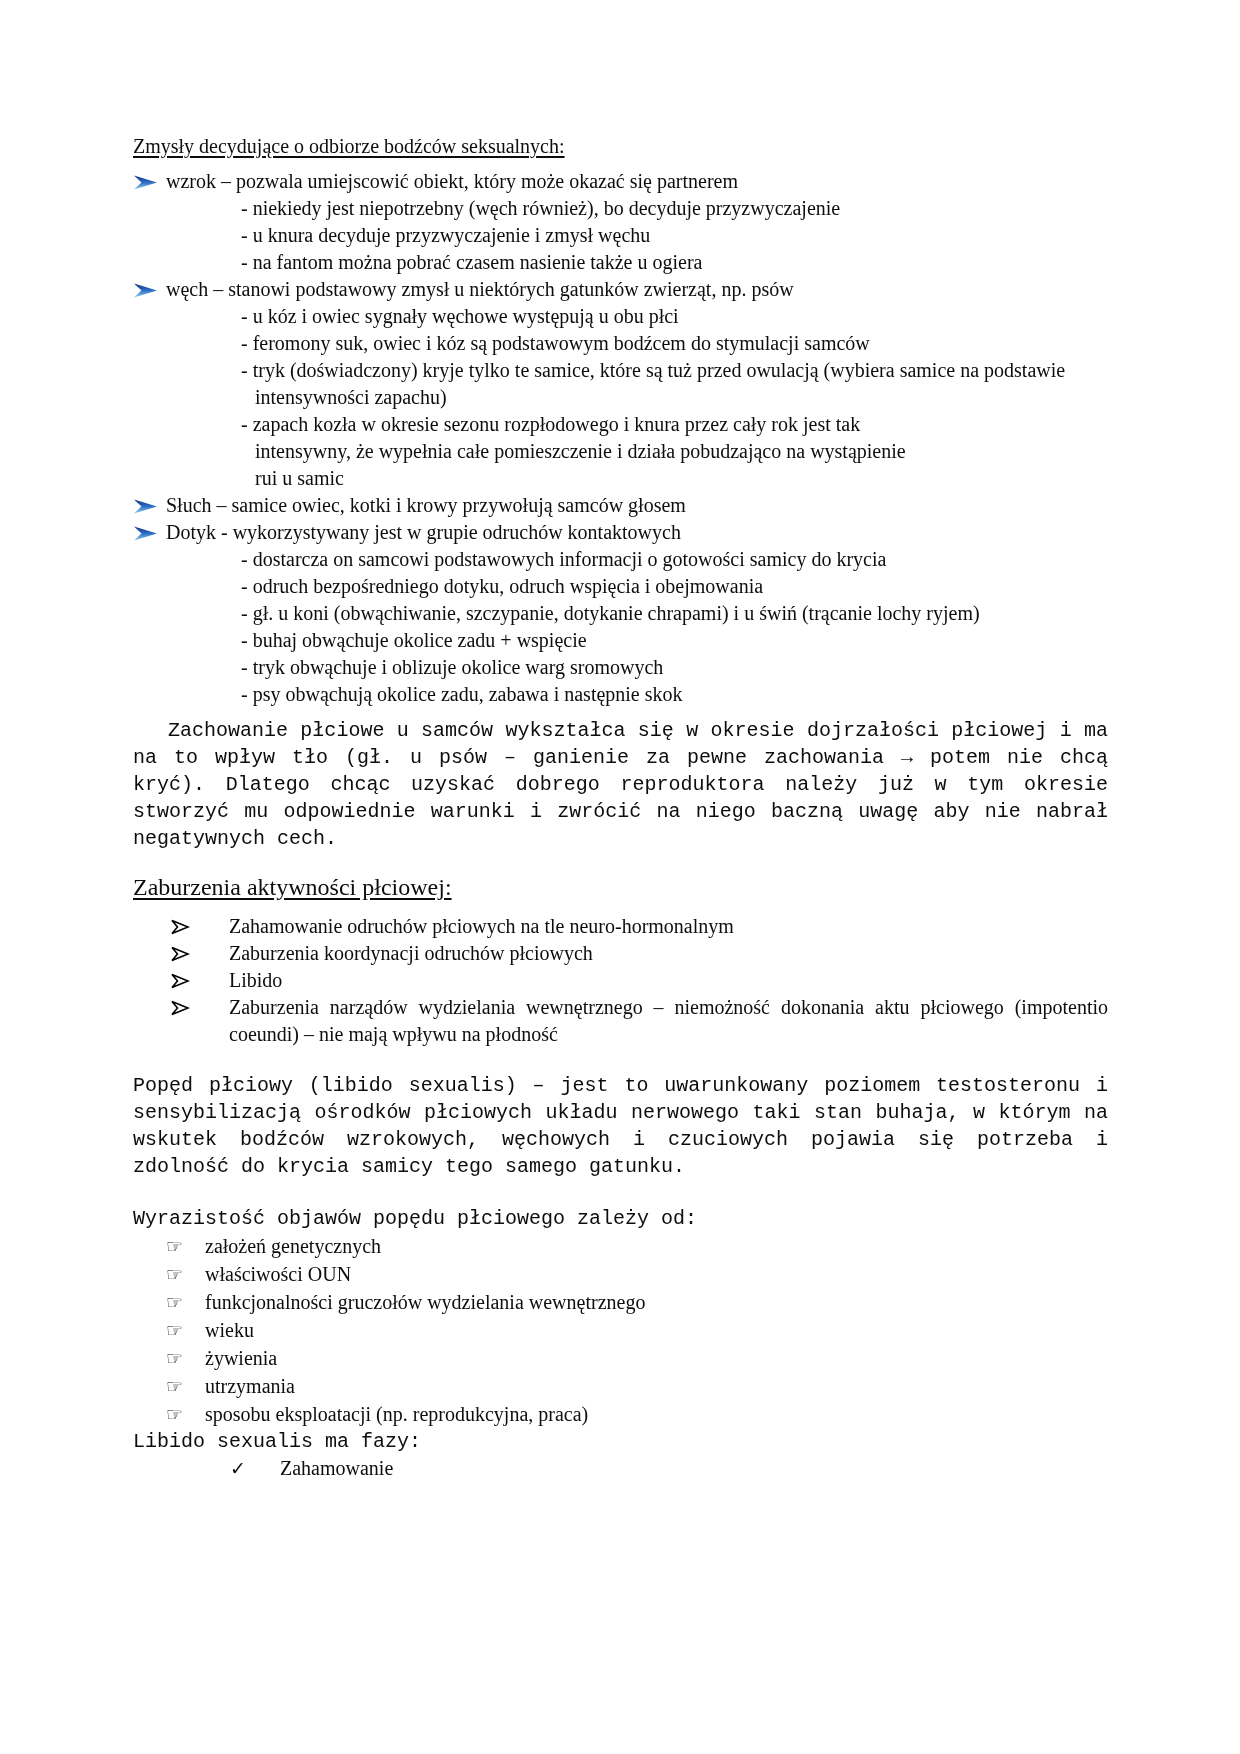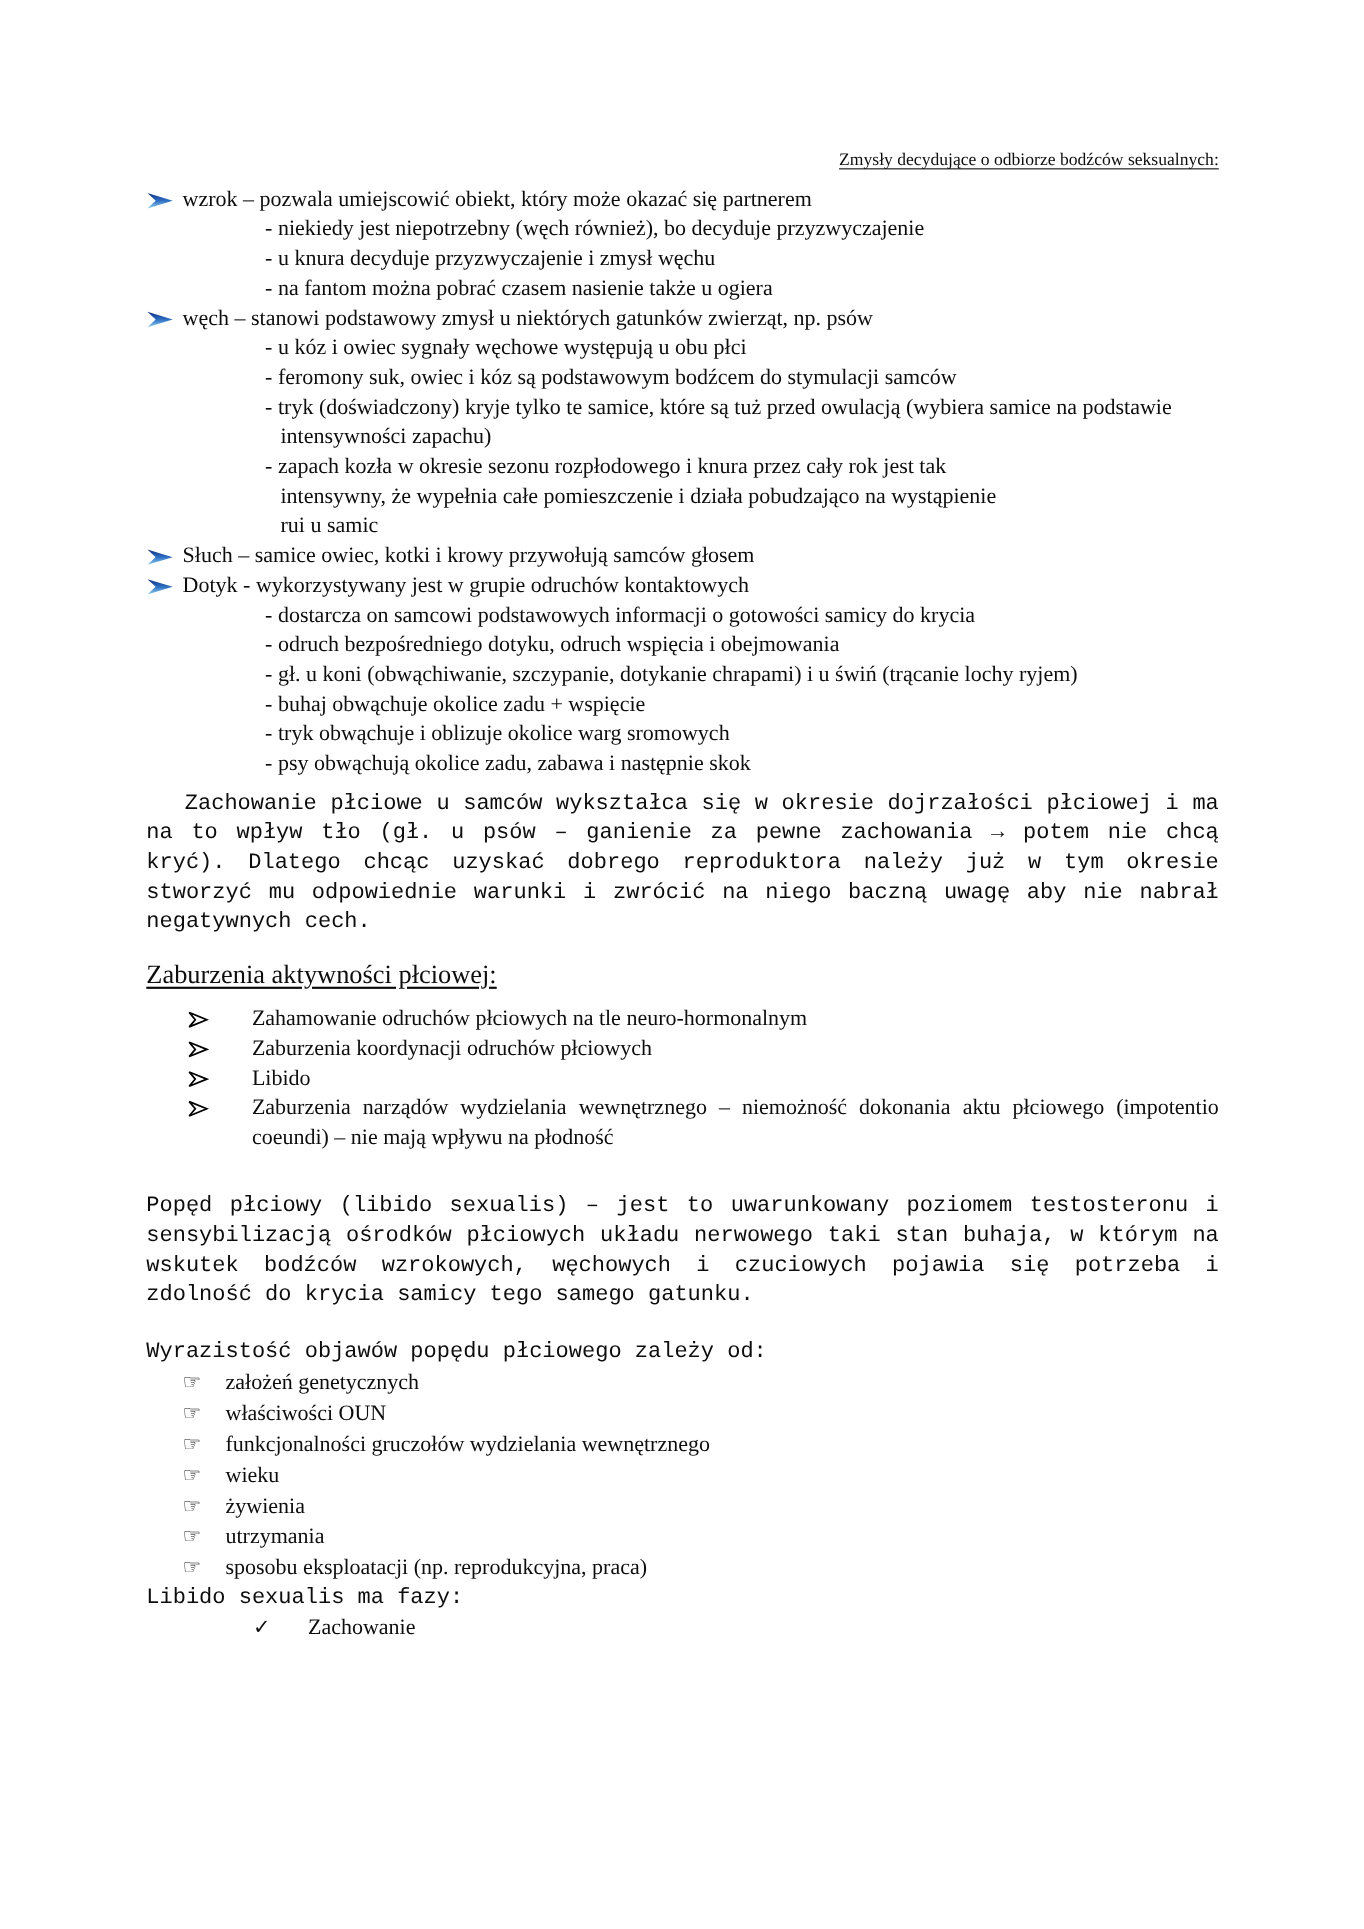--- a/index.html
+++ b/index.html
@@ -11,37 +11,37 @@
     position: relative;
   }
   .page {
     position: absolute;
     left: 133px; top: 130px;
     width: 975px;
     font-size: 20px;
     line-height: 27px;
   }
   h1, h2 { font-weight: 400; text-decoration: underline; text-underline-offset: 3px; }
-  h1.section-heading1 { font-size: 16px; line-height: 32px; margin: 0 0 6px 0; text-align: right; }
+  h1.section-heading1 { font-size: 20px; line-height: 32px; margin: 0 0 6px 0; }
   h2.section-heading2 { font-size: 24px; line-height: 34px; margin: 18px 0 9px 0; }
   ul { list-style: none; margin: 0; padding: 0; }
   p { margin: 0; font-family: Liberation Mono, monospace; }
 
   
   .arrow-item { display: flex; align-items: flex-start; }
   .arrow-icon { flex: 0 0 33px; padding-top: 6px; }
   .arrow-icon svg { display: block; }
   .arrow-body { flex: 1; min-width: 0; }
   .dash-list { margin-left: 75px; }
   .dash-item { padding-left: 14px; text-indent: -14px; }
   .dash-text { white-space: pre-wrap; }
 
   
   .para-behavior { text-align: justify; text-indent: 35px; margin-top: 9px; }
-  .para-libido { text-align: justify; margin-top: 35px; }
+  .para-libido { text-align: justify; margin-top: 24px; }
   .para-express-intro { margin-top: 25px; }
 
   
   .chev-item { display: flex; align-items: flex-start; gap: 24px; }
   .chev-icon { flex: 0 0 35px; margin-left: 37px; padding-top: 6px; }
   .chev-icon svg { display: block; }
   .chev-text { flex: 1; min-width: 0; text-align: justify; }
 
   
   .hand-list { margin-left: 33px; }
@@ -226,17 +226,17 @@
     <span class="hand-icon">☞</span>
     <span class="hand-text">sposobu eksploatacji (np. reprodukcyjna, praca)</span>
   </li>
     </ul>
 
   <p class="phases-intro">Libido sexualis ma fazy:</p>
 
   <ul id="phases-list" class="check-list">
       <li class="check-item">
     <span class="check-icon">✓</span>
-    <span class="check-text">Zachowanie</span>
+    <span class="check-text">Zahamowanie</span>
   </li>
     </ul>
 
 </div>
 
 </body></html>

